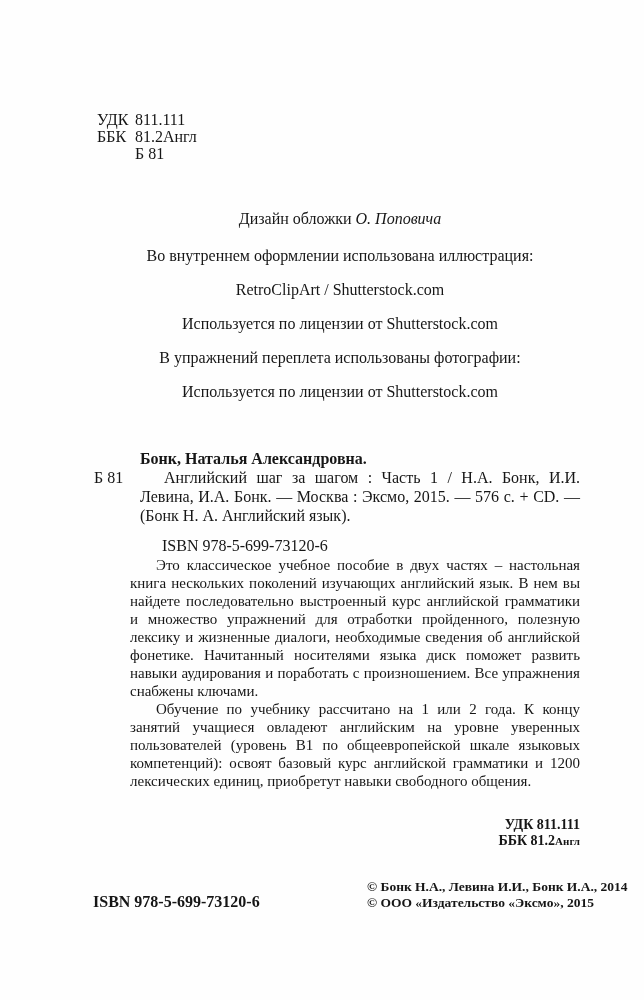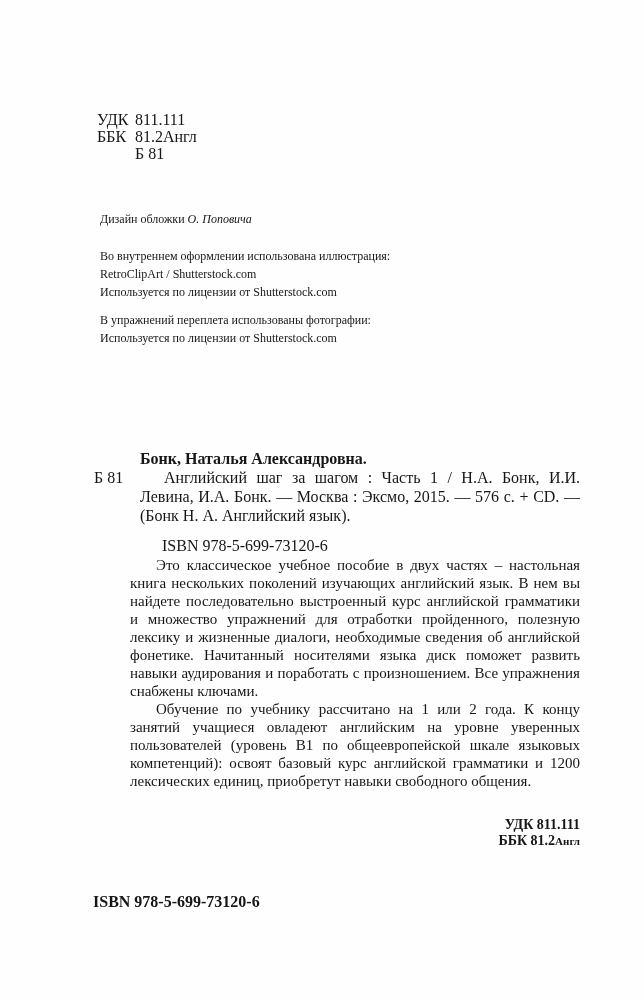--- a/index.html
+++ b/index.html
@@ -28,27 +28,27 @@
   }
   .code-row { margin: 0; }
   .code-lbl { display: inline-block; width: 38px; }
 
   
   .credits {
     position: absolute;
     left: 100px;
     top: 210px;
     width: 480px;
-    text-align: left;
-    font-size: 12px;
+    text-align: center;
+    font-size: 16px;
     line-height: 18px;
   }
   .credit-line { margin: 0 0 19px 0; }
   .credit-block { margin: 0 0 10px 0; }
-  .credit-block p { margin: 0; }
+  .credit-block p { margin: 16px; }
   .credit-block.last { margin-bottom: 0; }
 
   
   .biblio {
     position: absolute;
     left: 0;
     top: 449px;
     width: 644px;
     font-size: 16px;
     line-height: 19px;
@@ -157,14 +157,18 @@
     <p>Обучение по учебнику рассчитано на 1 или 2 года. К концу занятий учащиеся овладеют английским на уровне уверенных пользователей (уровень B1 по общеевропейской шкале языковых компетенций): освоят базовый курс английской грамматики и 1200 лексических единиц, приобретут навыки свободного общения.</p>
   </div>
 
   <div class="bottom-codes">
     <p>УДК 811.111</p>
     <p><span>ББК 81.2</span><span class="bbk-suffix">Англ</span></p>
   </div>
 
   <div class="footer-isbn">ISBN 978-5-699-73120-6</div>
 
+  <div class="footer-copyrights">
+    <p>© Бонк Н.А., Левина И.И., Бонк И.А., 2014</p>
+    <p>© ООО «Издательство «Эксмо», 2015</p>
+  </div>
 
 </div>
 
 </body></html>

